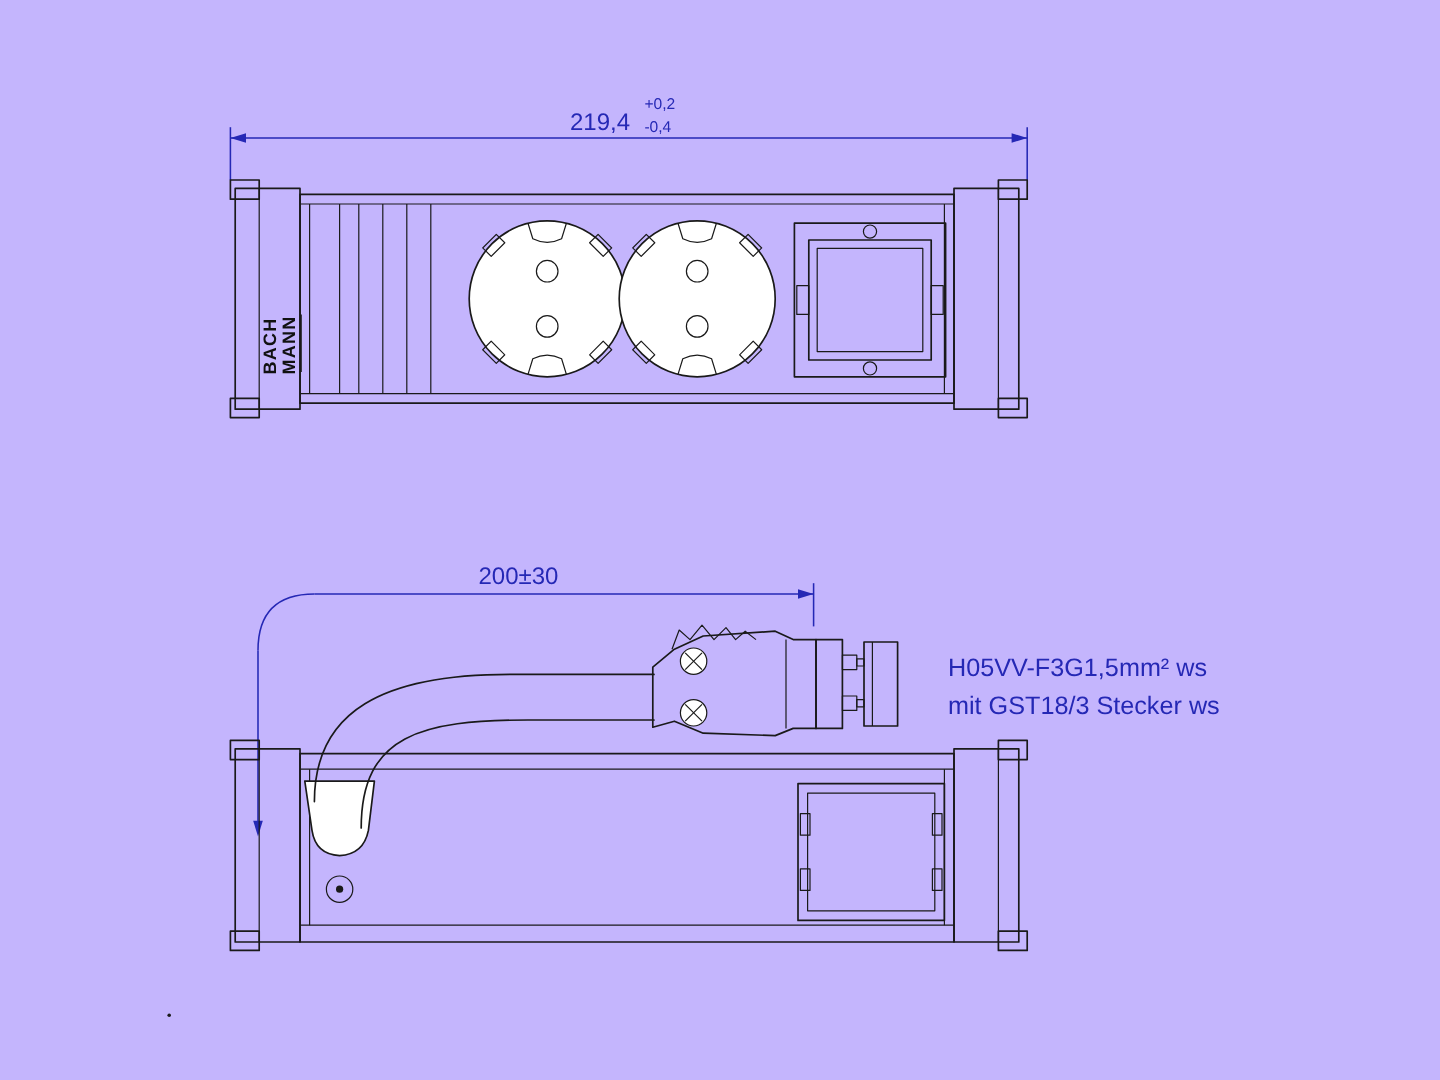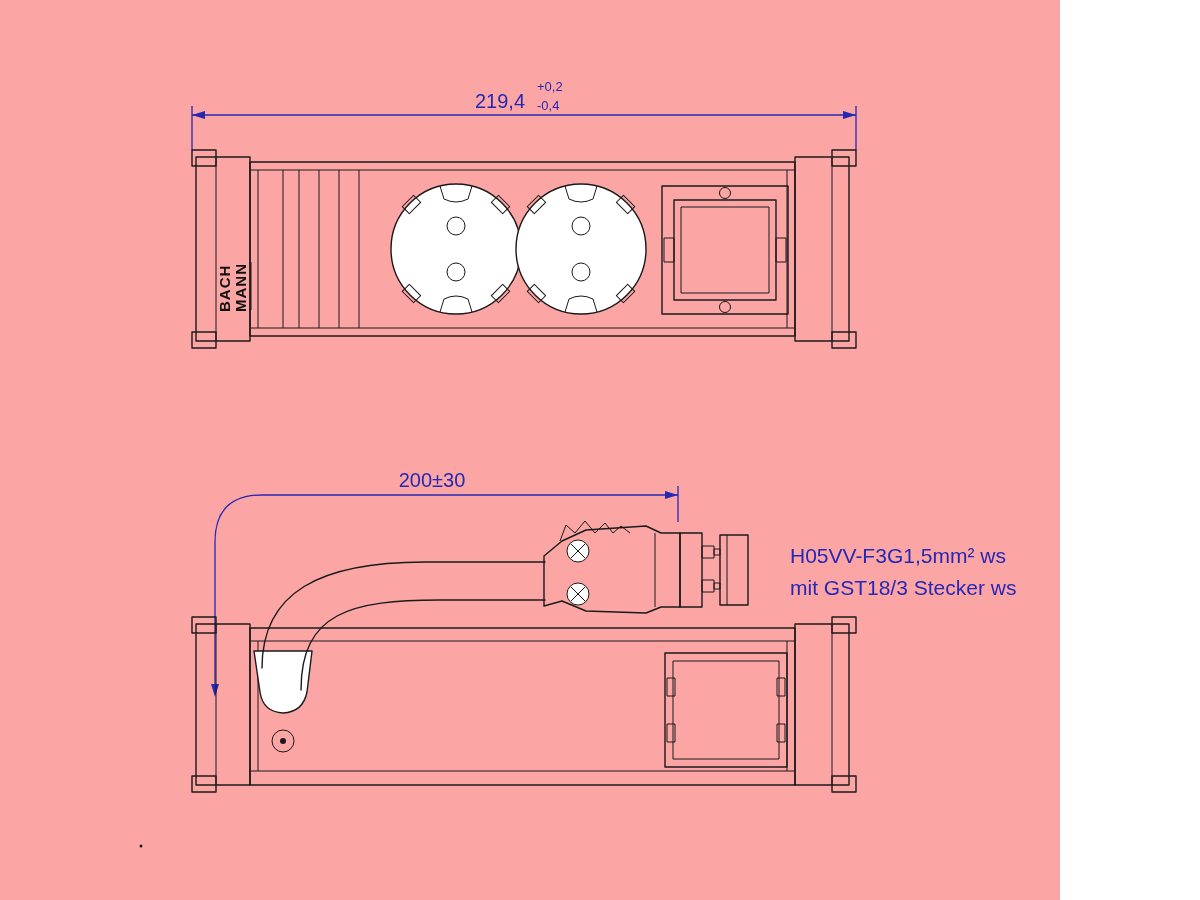--- a/index.html
+++ b/index.html
@@ -1,16 +1,16 @@
 <!DOCTYPE html>
 <html><head>
 <meta charset="utf-8">
 <style>
   html,body{margin:0;padding:0;background:#ffffff;}
-  .canvas{width:1060px;height:900px;background:#fca5a5;position:relative;overflow:hidden;}
+  .canvas{width:1200px;height:900px;background:#c4b5fd;position:relative;overflow:hidden;}
   svg{display:block;font-family:"Liberation Sans",sans-serif;}
   .blk{stroke:#1a1a1a;fill:none;stroke-width:1.4;stroke-linejoin:round;stroke-linecap:round;}
   .blk-thin{stroke:#1a1a1a;fill:none;stroke-width:1;stroke-linejoin:round;}
   .fillw{fill:#ffffff;}
   .dimline{stroke:#2528b5;fill:none;stroke-width:1.3;}
   .dimarrow{fill:#2528b5;stroke:none;}
   .dimtext{fill:#2528b5;font-size:20px;}
   .toltext{fill:#2528b5;font-size:13px;}
   .notetext{fill:#2528b5;font-size:21px;}
   .logotext{fill:#111111;font-weight:bold;font-size:15px;letter-spacing:1px;}

